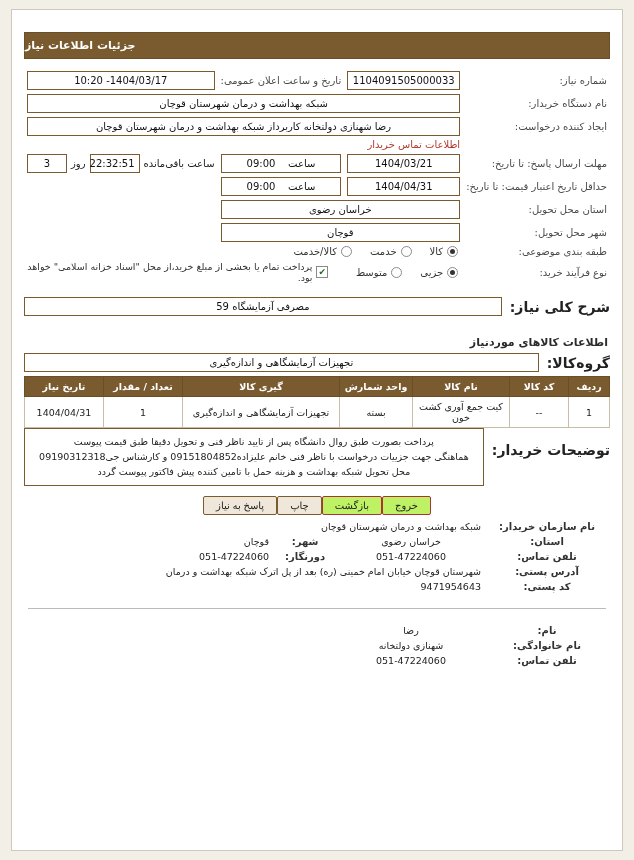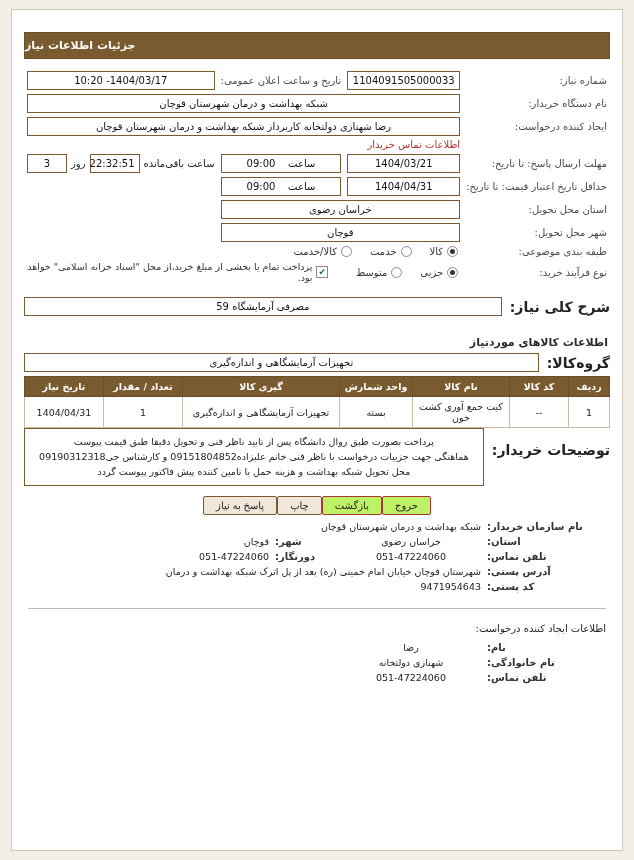--- a/index.html
+++ b/index.html
@@ -95,21 +95,21 @@
     background:#fff;min-height:46px;
   }
   .btns{display:flex;gap:0;justify-content:center;margin:10px 0 4px;flex-direction:row-reverse;}
   .btn{
     border:1px solid #7a5a2f;background:#efe8da;padding:3px 12px;font-size:10px;color:#222;
     cursor:pointer;border-radius:2px;
   }
   .btn.red{background:#bef264;border-color:#a33;}
   .contact{font-size:9.5px;}
   .contact td{padding:4px 3px;}
-  .contact .lbl{text-align:left;font-weight:bold;color:#333;}
+  .contact .lbl{text-align:center;font-weight:bold;color:#333;}
   hr.sep{border:none;border-top:1px solid #bbb;margin:14px 4px;}
   .small-center{text-align:center;}
   .txt-right{text-align:right;}
   .nowrap{white-space:nowrap;}
   .f-unit{display:flex;align-items:center;gap:4px;justify-content:flex-start;}
 </style>
 </head>
 <body>
 
 <div class="watermark">ه</div>
@@ -317,21 +317,20 @@
     </tr>
     <tr>
       <td class="lbl">کد پستی:</td>
       <td colspan="3" class="txt-right">9471954643</td>
     </tr>
   </tbody>
       </table>
 
   <hr class="sep">
 
-  <div style="text-align:right;font-size:10px;margin:0 4px 6px;">اطلاعات ایجاد کننده درخواست:</div>
 
   <table class="form contact">
     <tbody>
           <tr>
       <td class="lbl" style="width:120px">نام:</td>
       <td class="small-center" style="width:140px">رضا</td>
       <td colspan="2"></td>
     </tr>
     <tr>
       <td class="lbl">نام خانوادگی:</td>

